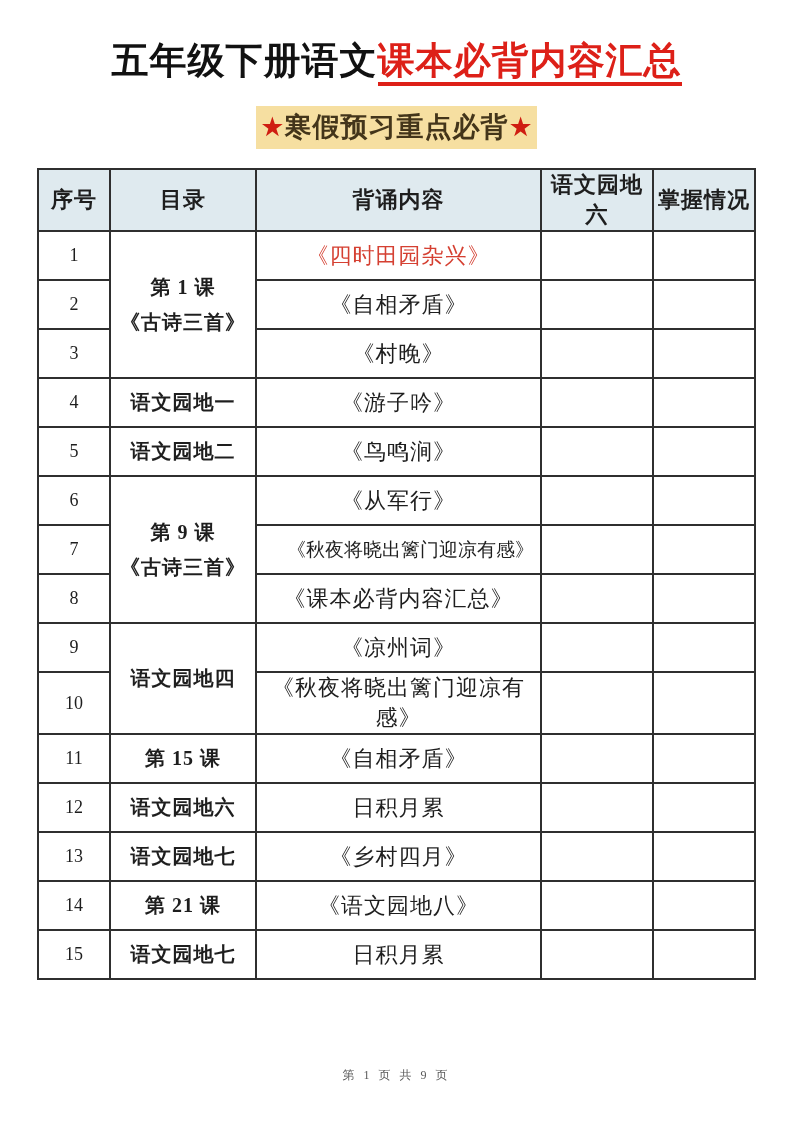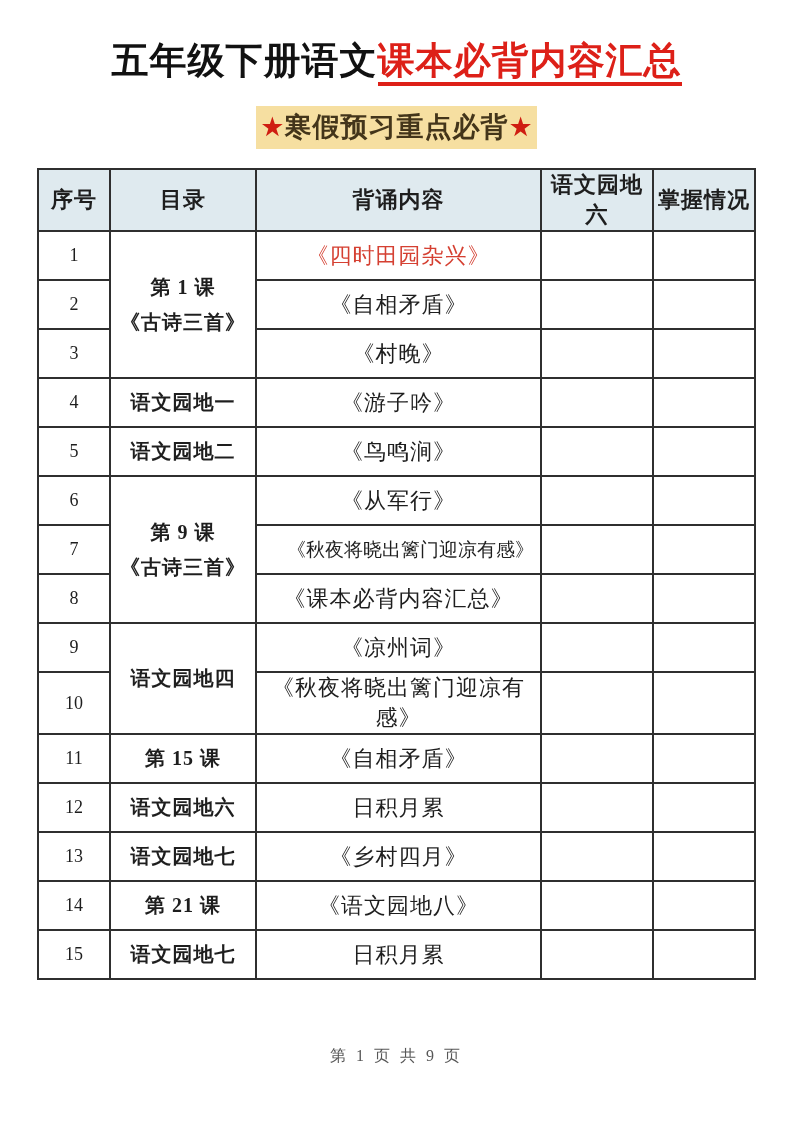--- a/index.html
+++ b/index.html
@@ -43,21 +43,21 @@
   }
   tbody td { height:47px; background:#ffffff; }
   .c-num { font-size:18px; }
   .c-cat { font-size:20px; font-weight:bold; letter-spacing:1px; }
   .c-cat .cat-line { line-height:1.75; }
   .c-content { font-size:22px; letter-spacing:1px;border-radius:10px; }
   .c-content.long { font-size:19px; letter-spacing:0;padding-left:24px; }
   .c-content.red { color:var(--content-red,#d5énements4032); color:var(--content-red,#d54032); }
 
   
-  .footer { text-align:center; margin-top:66px; color:#575757; font-size:16px; letter-spacing:3px; }
+  .footer { text-align:center; margin-top:87px; color:#575757; font-size:12px; letter-spacing:3px; }
 </style>
 </head>
 <body>
 
 <div class="page">
 
   <h1 class="title"><span class="t-black">五年级下册语文</span><span class="t-red">课本必背内容汇总</span></h1>
 
   <div class="banner-wrap">
     <span class="banner"><span class="star">★</span><span>寒假预习重点必背</span><span class="star">★</span></span>

